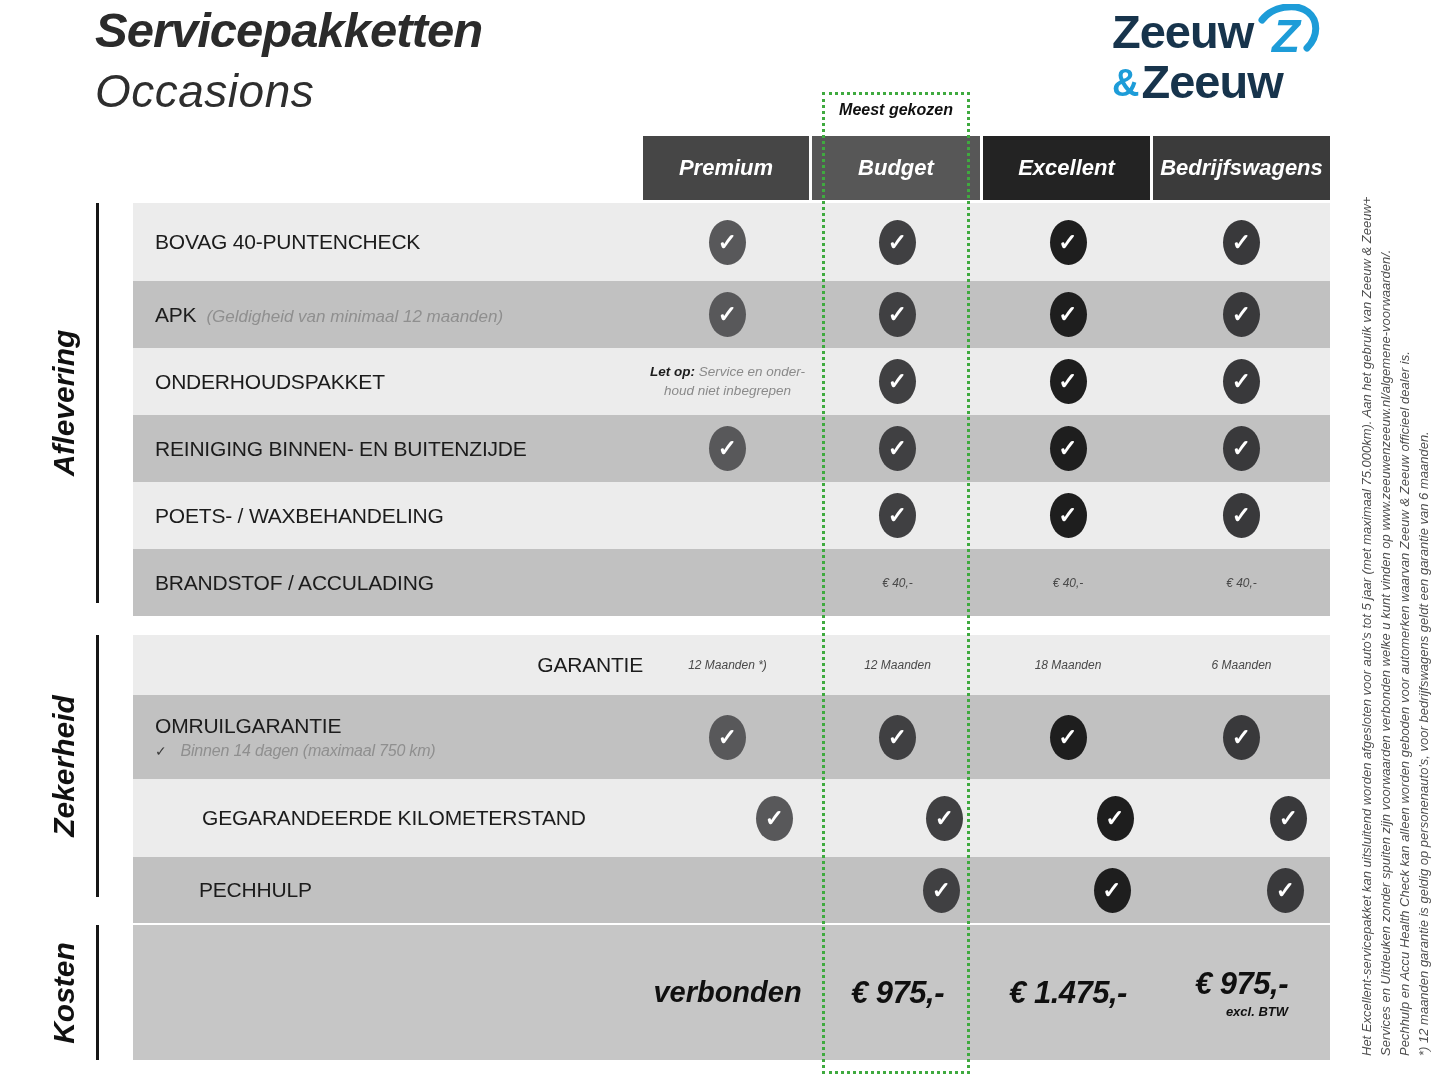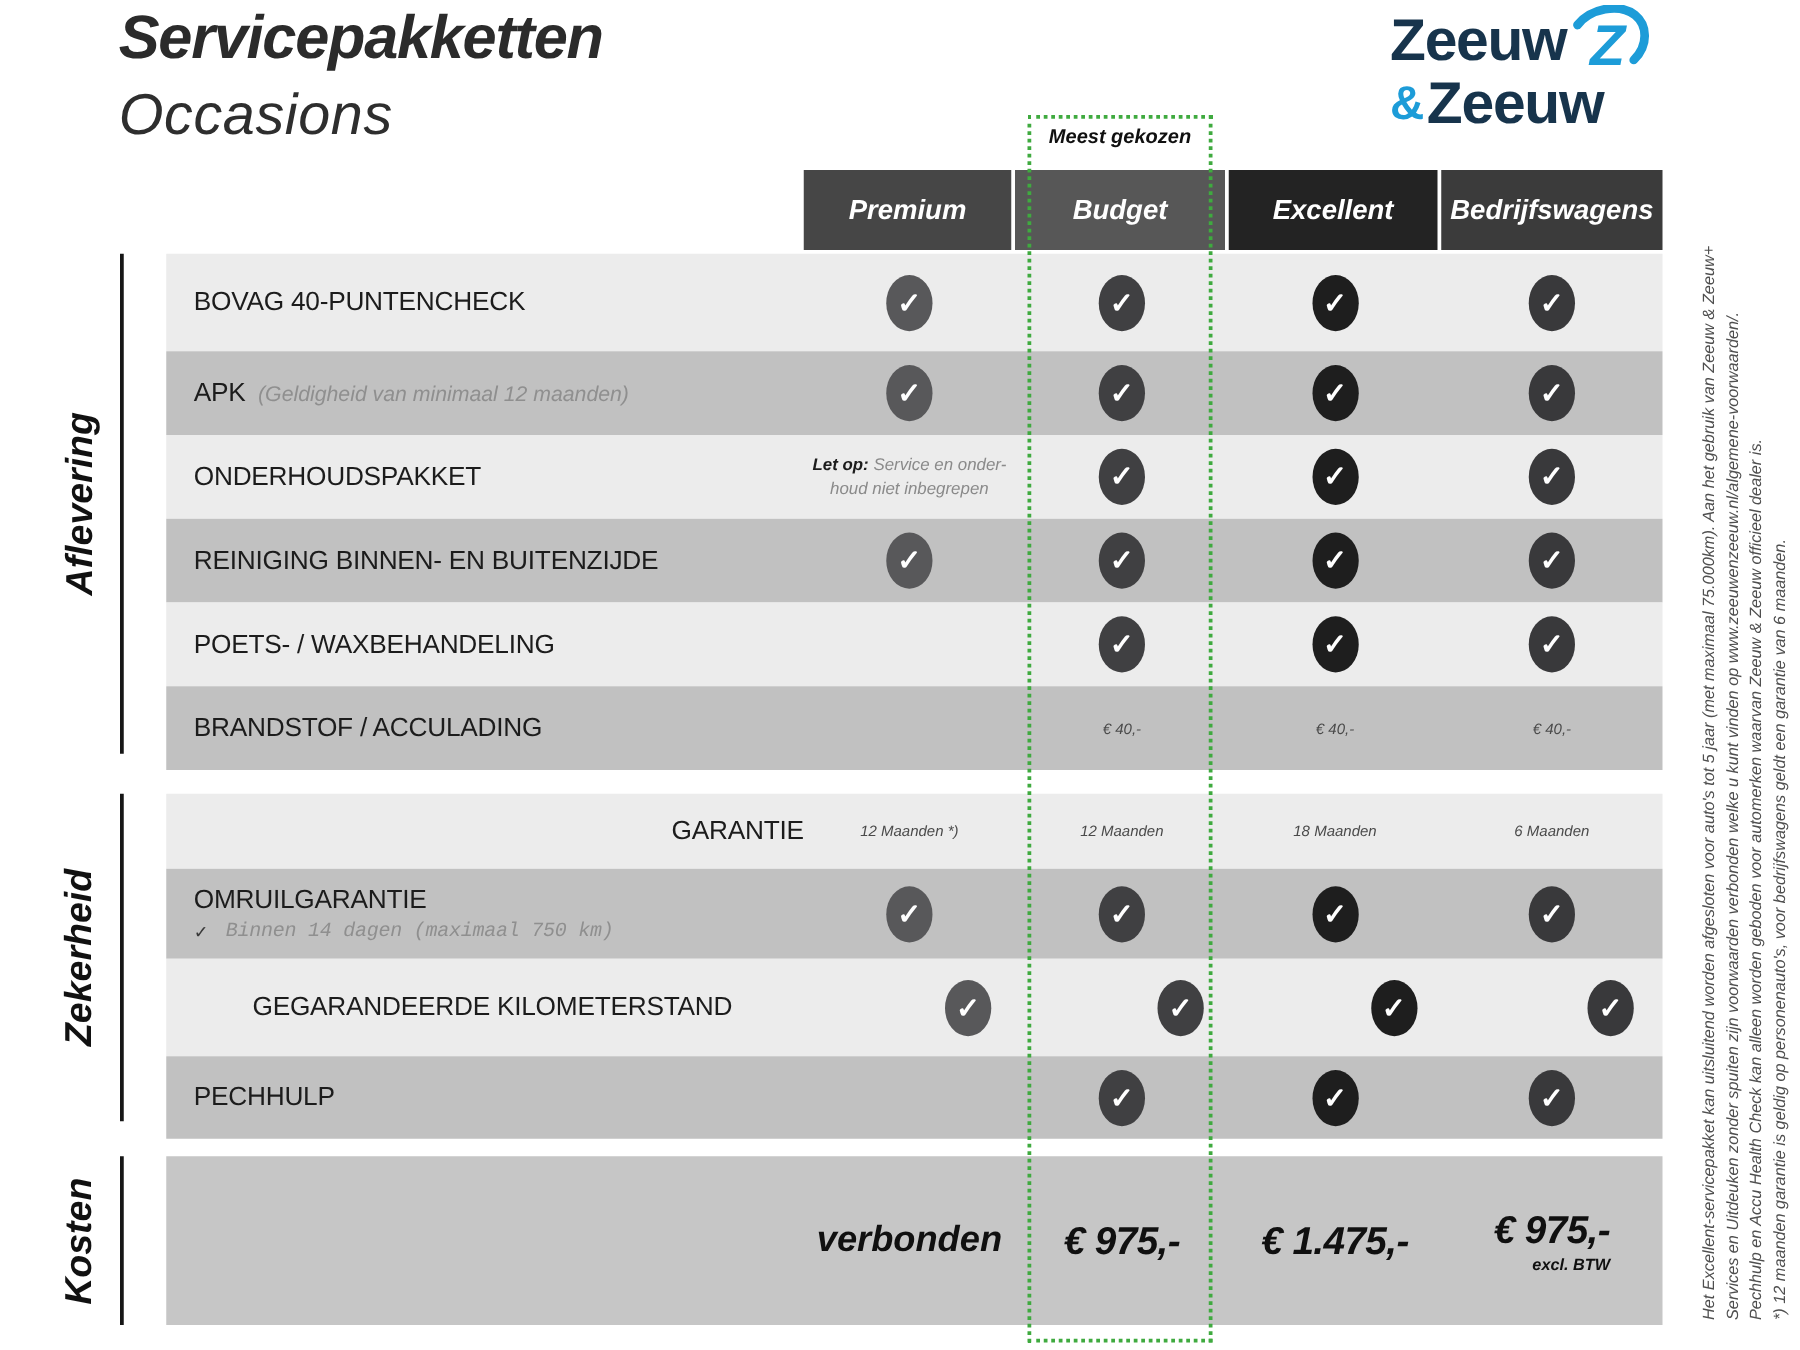--- a/index.html
+++ b/index.html
@@ -33,21 +33,21 @@
   .label-note{font-size:17px;font-style:italic;color:#8f8f8f;margin-left:10px;letter-spacing:0;}
   .cell{display:flex;align-items:center;justify-content:center;height:100%;}
   .check{width:37px;height:45px;border-radius:50%;display:flex;align-items:center;justify-content:center;
          color:#fff;font-size:23px;font-weight:bold;}
   .c0{background:#58585a;} .c1{background:#404042;} .c2{background:#1e1e1e;} .c3{background:#39393b;}
   .cell-text{font-size:12px;font-style:italic;color:#4a4a4a;}
   .budget-note{font-size:13.5px;font-style:italic;color:#8a8a8a;text-align:center;line-height:1.35;width:160px;}
   .budget-note b{color:#1c1c1c;}
   .sub-note{display:flex;align-items:center;margin-top:4px;}
   .sub-check{font-size:14px;color:#3a3a3a;margin-right:14px;}
-  .sub-text{font-size:16px;font-style:italic;color:#8f8f8f;font-family:Liberation Mono, monospace;}
+  .sub-text{font-size:16px;font-style:italic;color:#8f8f8f;}
   .stacked{display:flex;flex-direction:column;justify-content:center;}
   
   .kosten-inclusief{font-size:29px;font-weight:bold;font-style:italic;color:#101010;}
   .price{font-size:31px;font-weight:bold;font-style:italic;color:#101010;letter-spacing:-0.5px;}
   .price-stack{display:flex;flex-direction:column;align-items:flex-end;}
   .price-sub{font-size:13px;font-weight:bold;font-style:italic;color:#101010;margin-top:2px;}
   
   .vline{position:absolute;left:96px;width:3px;background:#161616;}
   .vl-aflevering{top:203px;height:400px;}
   .vl-zekerheid{top:635px;height:262px;}
@@ -222,21 +222,21 @@
           <span class="cell-text">12 Maanden</span>
         </div>
       <div class="cell">
           <span class="cell-text">18 Maanden</span>
         </div>
       <div class="cell">
           <span class="cell-text">6 Maanden</span>
         </div>
     </div>
 
-    <div class="grid-row row-mid" style="height:72px;">
+    <div class="grid-row row-mid" style="height:84px;">
       <div class="row-label stacked">
         <span>OMRUILGARANTIE</span>
         <span class="sub-note">
           <span class="sub-check">✓</span>
           <span class="sub-text">Binnen 14 dagen (maximaal 750 km)</span>
         </span>
       </div>
       <div class="cell">
           <span class="check c0">✓</span>
         </div>
@@ -260,21 +260,21 @@
           <span class="check c1">✓</span>
         </div>
       <div class="cell">
           <span class="check c2">✓</span>
         </div>
       <div class="cell">
           <span class="check c3">✓</span>
         </div>
     </div>
 
-    <div class="grid-row row-mid" style="height:66px;">
+    <div class="grid-row row-mid" style="height:66px;padding-left:44px;">
       <div class="row-label">PECHHULP</div>
       <div class="cell"></div>
       <div class="cell">
           <span class="check c1">✓</span>
         </div>
       <div class="cell">
           <span class="check c2">✓</span>
         </div>
       <div class="cell">
           <span class="check c3">✓</span>

